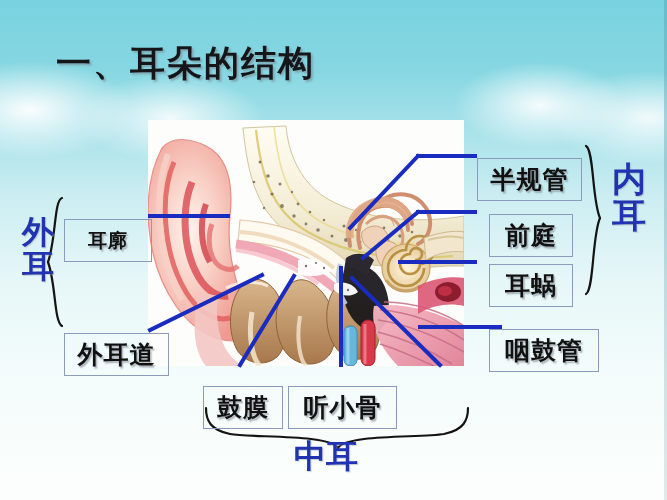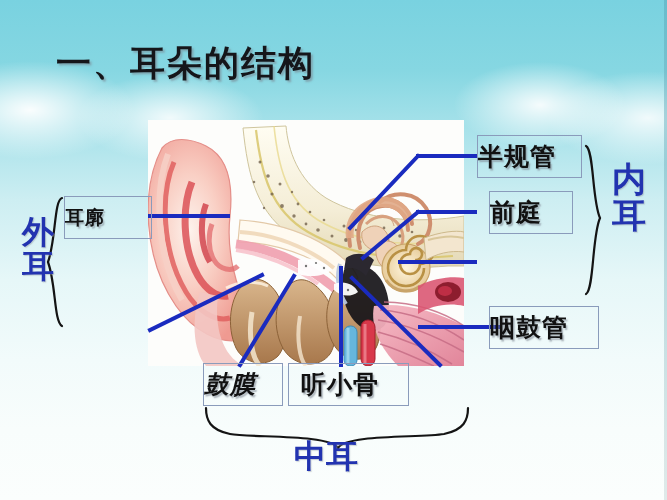--- a/index.html
+++ b/index.html
@@ -30,25 +30,25 @@
   }
   
   .panel{
     position:absolute;left:148px;top:120px;width:316px;height:246px;
     background:#fdfdfb;overflow:hidden;
   }
   .panel svg{display:block;}
   
   .lbox{
     position:absolute;border:1px solid #8a9bbb;background:transparent;
-    display:flex;align-items:center;
+    display:flex;align-items:center;justify-content:center;
     font-family:"DejaVu Serif","Liberation Serif",serif;
     font-weight:bold;color:#111;
     text-shadow:1.5px 1.5px 1.5px rgba(130,140,150,.65);
-    letter-spacing:1px;white-space:nowrap;
+    letter-spacing:1px;white-space:nowrap;margin-top:23px;
   }
   .grp{
     position:absolute;color:#2233b0;font-weight:bold;
     font-family:"DejaVu Serif","Liberation Serif",serif;
     text-shadow:1px 1px 1px rgba(150,160,170,.5);
     line-height:1.05;text-align:center;white-space:pre-line;
   }
   .lead{position:absolute;left:0;top:0;width:667px;height:500px;pointer-events:none;}
 </style>
 </head>
@@ -232,38 +232,44 @@
       <path d="M62 198 C54 200 56 240 48 262 C56 284 54 322 62 326"></path>
       <path d="M206 408 C206 420 210 430 230 434 C252 438 330 434 338 448 C346 434 420 438 444 434 C464 430 468 420 468 408"></path>
       <path d="M586 146 C594 150 592 200 600 218 C592 236 594 290 586 294"></path>
     </g>
   </svg>
 
   <div class="lbox" style="left:64px;top:196px;width:86px;height:41px;font-size:19px;">
     <span>耳廓</span>
   </div>
 
-
-  <div class="lbox" style="left:203px;top:363px;width:78px;height:41px;font-size:25px;font-style:italic;">
+  <div class="lbox" style="left:64px;top:310px;width:103px;height:41px;font-size:25px;">
+    <span>外耳道</span>
+  </div>
+
+  <div class="lbox" style="left:203px;top:363px;width:78px;height:41px;font-size:25px;">
     <span>鼓膜</span>
   </div>
 
-  <div class="lbox" style="left:288px;top:363px;width:107px;height:41px;font-size:25px;padding-left:12px;">
+  <div class="lbox" style="left:288px;top:363px;width:107px;height:41px;font-size:25px;">
     <span>听小骨</span>
   </div>
 
 
   <div class="lbox" style="left:477px;top:135px;width:103px;height:41px;font-size:25px;">
     <span>半规管</span>
   </div>
 
   <div class="lbox" style="left:489px;top:191px;width:82px;height:41px;font-size:25px;font-family:Liberation Serif, serif;">
     <span>前庭</span>
   </div>
 
+  <div class="lbox" style="left:489px;top:241px;width:82px;height:41px;font-size:25px;">
+    <span>耳蜗</span>
+  </div>
 
   <div class="lbox" style="left:489px;top:306px;width:108px;height:41px;font-size:25px;">
     <span>咽鼓管</span>
   </div>
 
   <div class="grp" style="left:16px;top:216px;width:44px;font-size:32px;">外
 耳</div>
 
   <div class="grp" style="left:280px;top:440px;width:92px;font-size:32px;">中耳</div>
 

